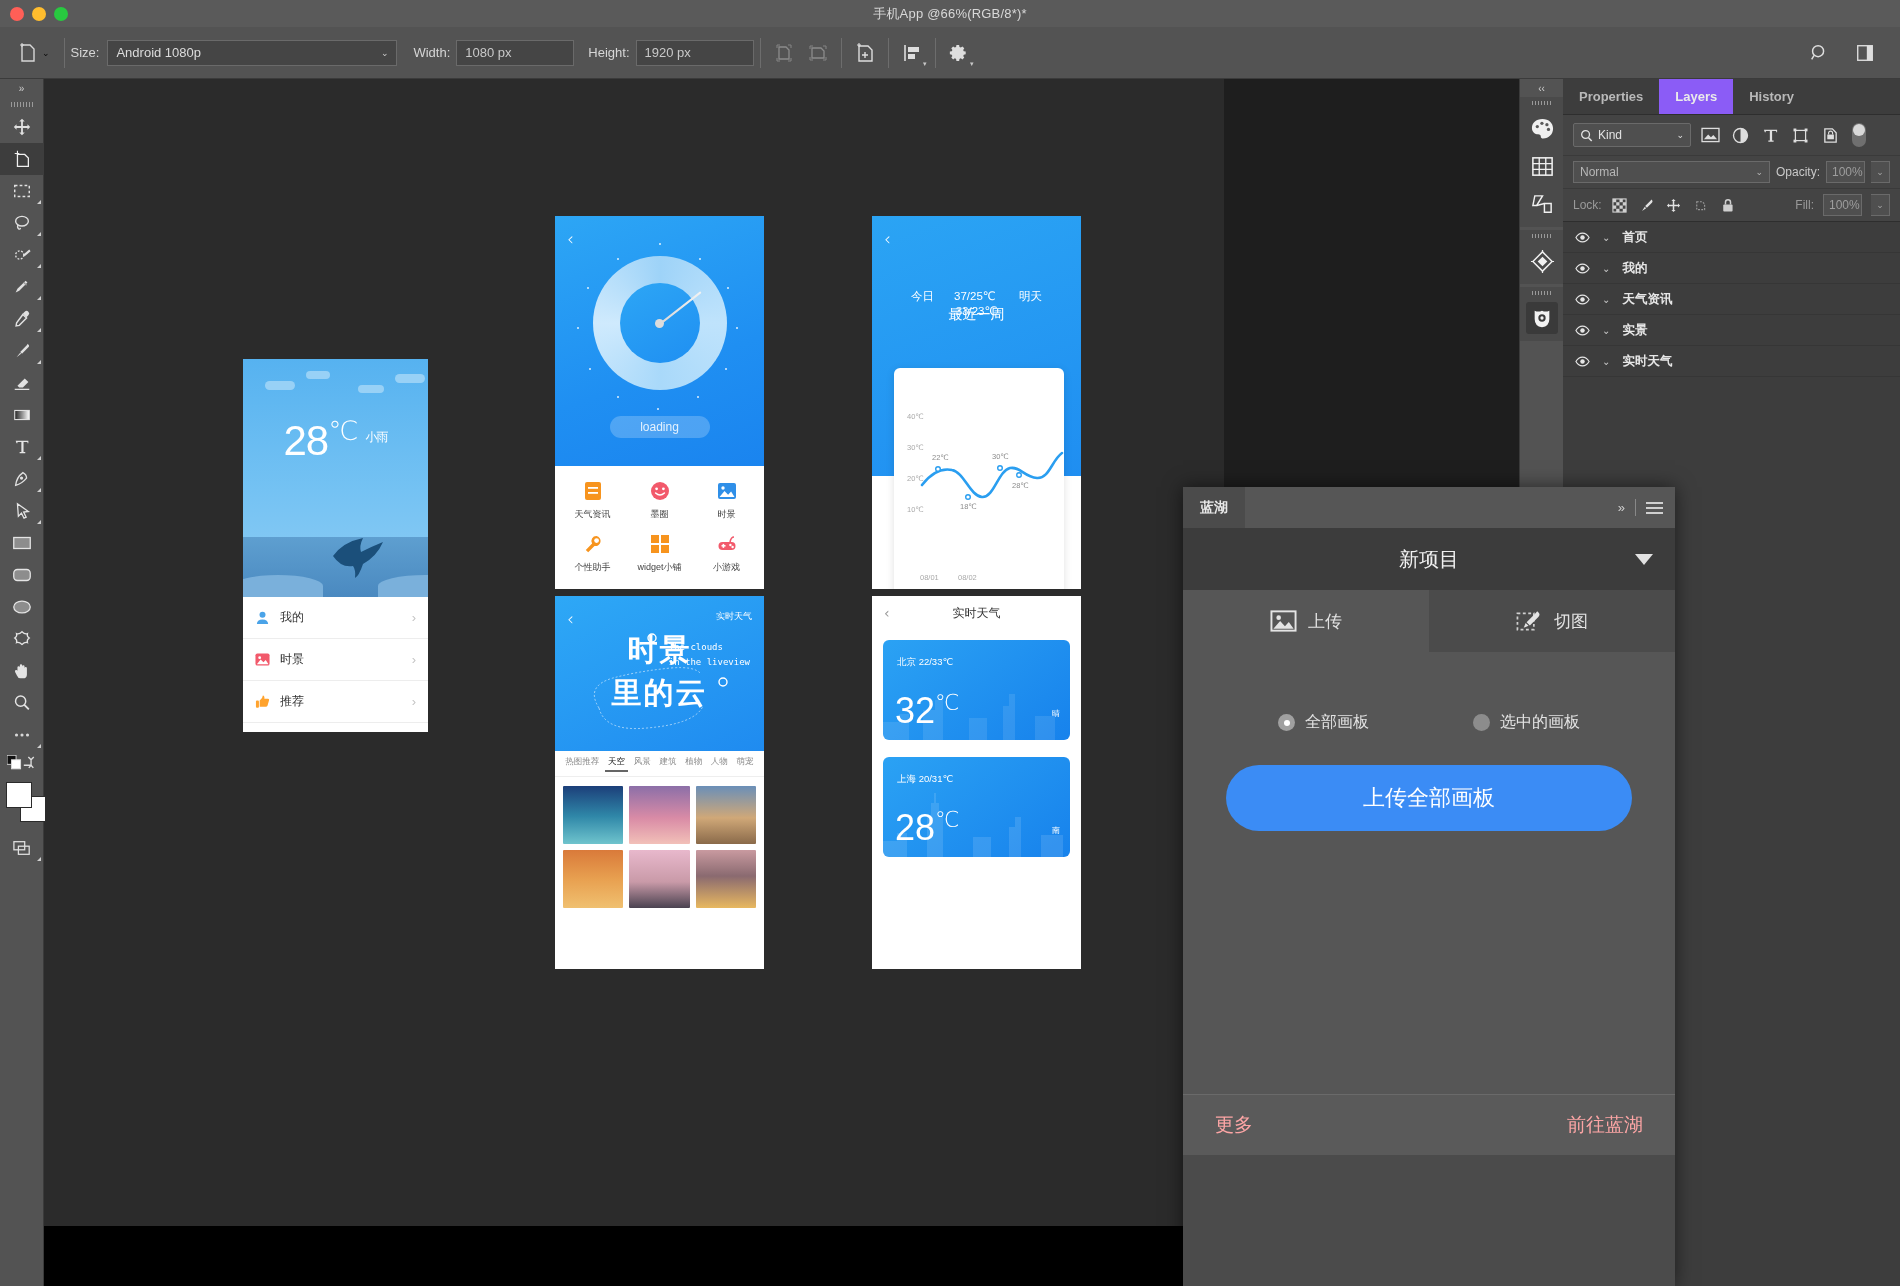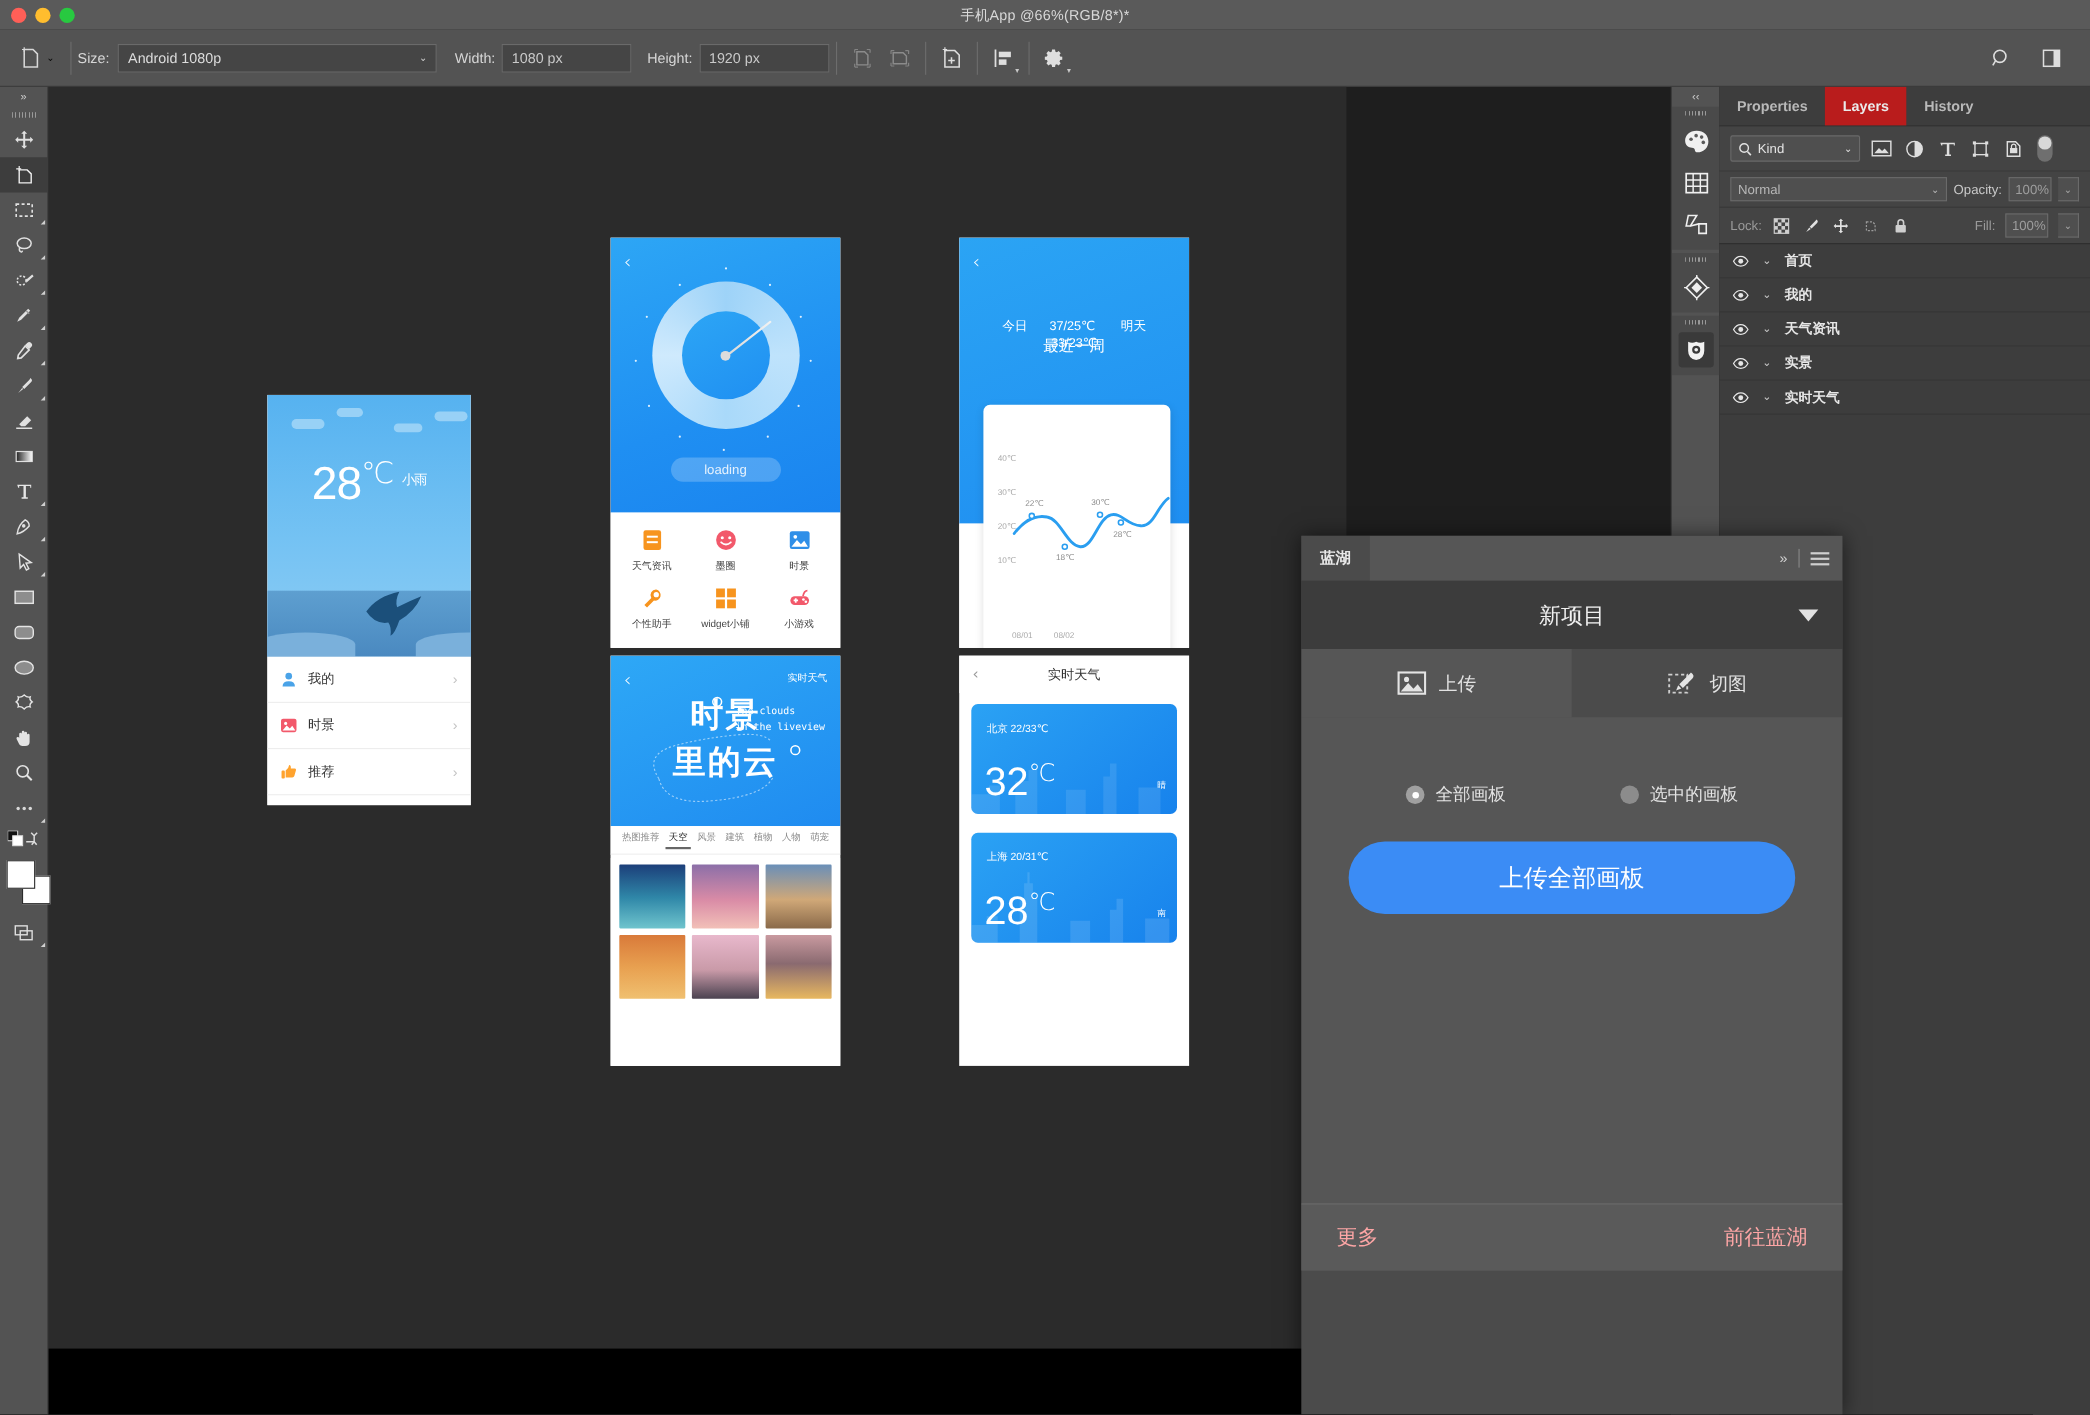--- a/index.html
+++ b/index.html
@@ -227,21 +227,21 @@
   .rail-ic { width: 44px; height: 38px; display:flex; align-items:center; justify-content:center; }
   .rail-ic.sel { }
   .rail-ic.sel > span { background: #3a3a3a; padding: 5px; border-radius: 3px; display:flex; }
 
   
   .panels {
     position: absolute; right: 0; top: 79px; width: 337px; height: 1207px; background: #3d3d3d;
   }
   .ptabs { display: flex; height: 36px; background: #3d3d3d; border-bottom: 1px solid #2e2e2e; }
   .ptab { padding: 0 16px; display:flex; align-items:center; font-size: 13px; color: #b9b9b9; font-weight: 700; }
-  .ptab.on { background: #b91c1c; color: #eaeaea; }
+  .ptab.on { background: #8b5cf6; color: #eaeaea; }
   .lrow1 { display: flex; align-items: center; gap: 9px; padding: 8px 10px; background: #444; }
   .kind {
     background: #4f4f4f; border: 1px solid #6a6a6a; border-radius: 2px; height: 24px; width: 118px;
     display: flex; align-items: center; gap: 5px; padding: 0 6px; color: #e2e2e2; font-size: 12px;
   }
   .kind .cv { margin-left: auto; font-size: 9px; }
   .filt { width: 21px; height: 21px; display:flex; align-items:center; justify-content:center; }
   .toggle-pill { width: 14px; height: 24px; border-radius: 7px; background: #6f6f6f; position: relative; margin-left: 2px; }
   .toggle-pill::after { content:""; position:absolute; left:1px; top:1px; width: 12px; height: 12px; border-radius:50%; background:#d8d8d8; }
   .lrow2 { display: flex; align-items: center; gap: 6px; padding: 5px 10px; background: #444; border-top: 1px solid #3a3a3a; }

